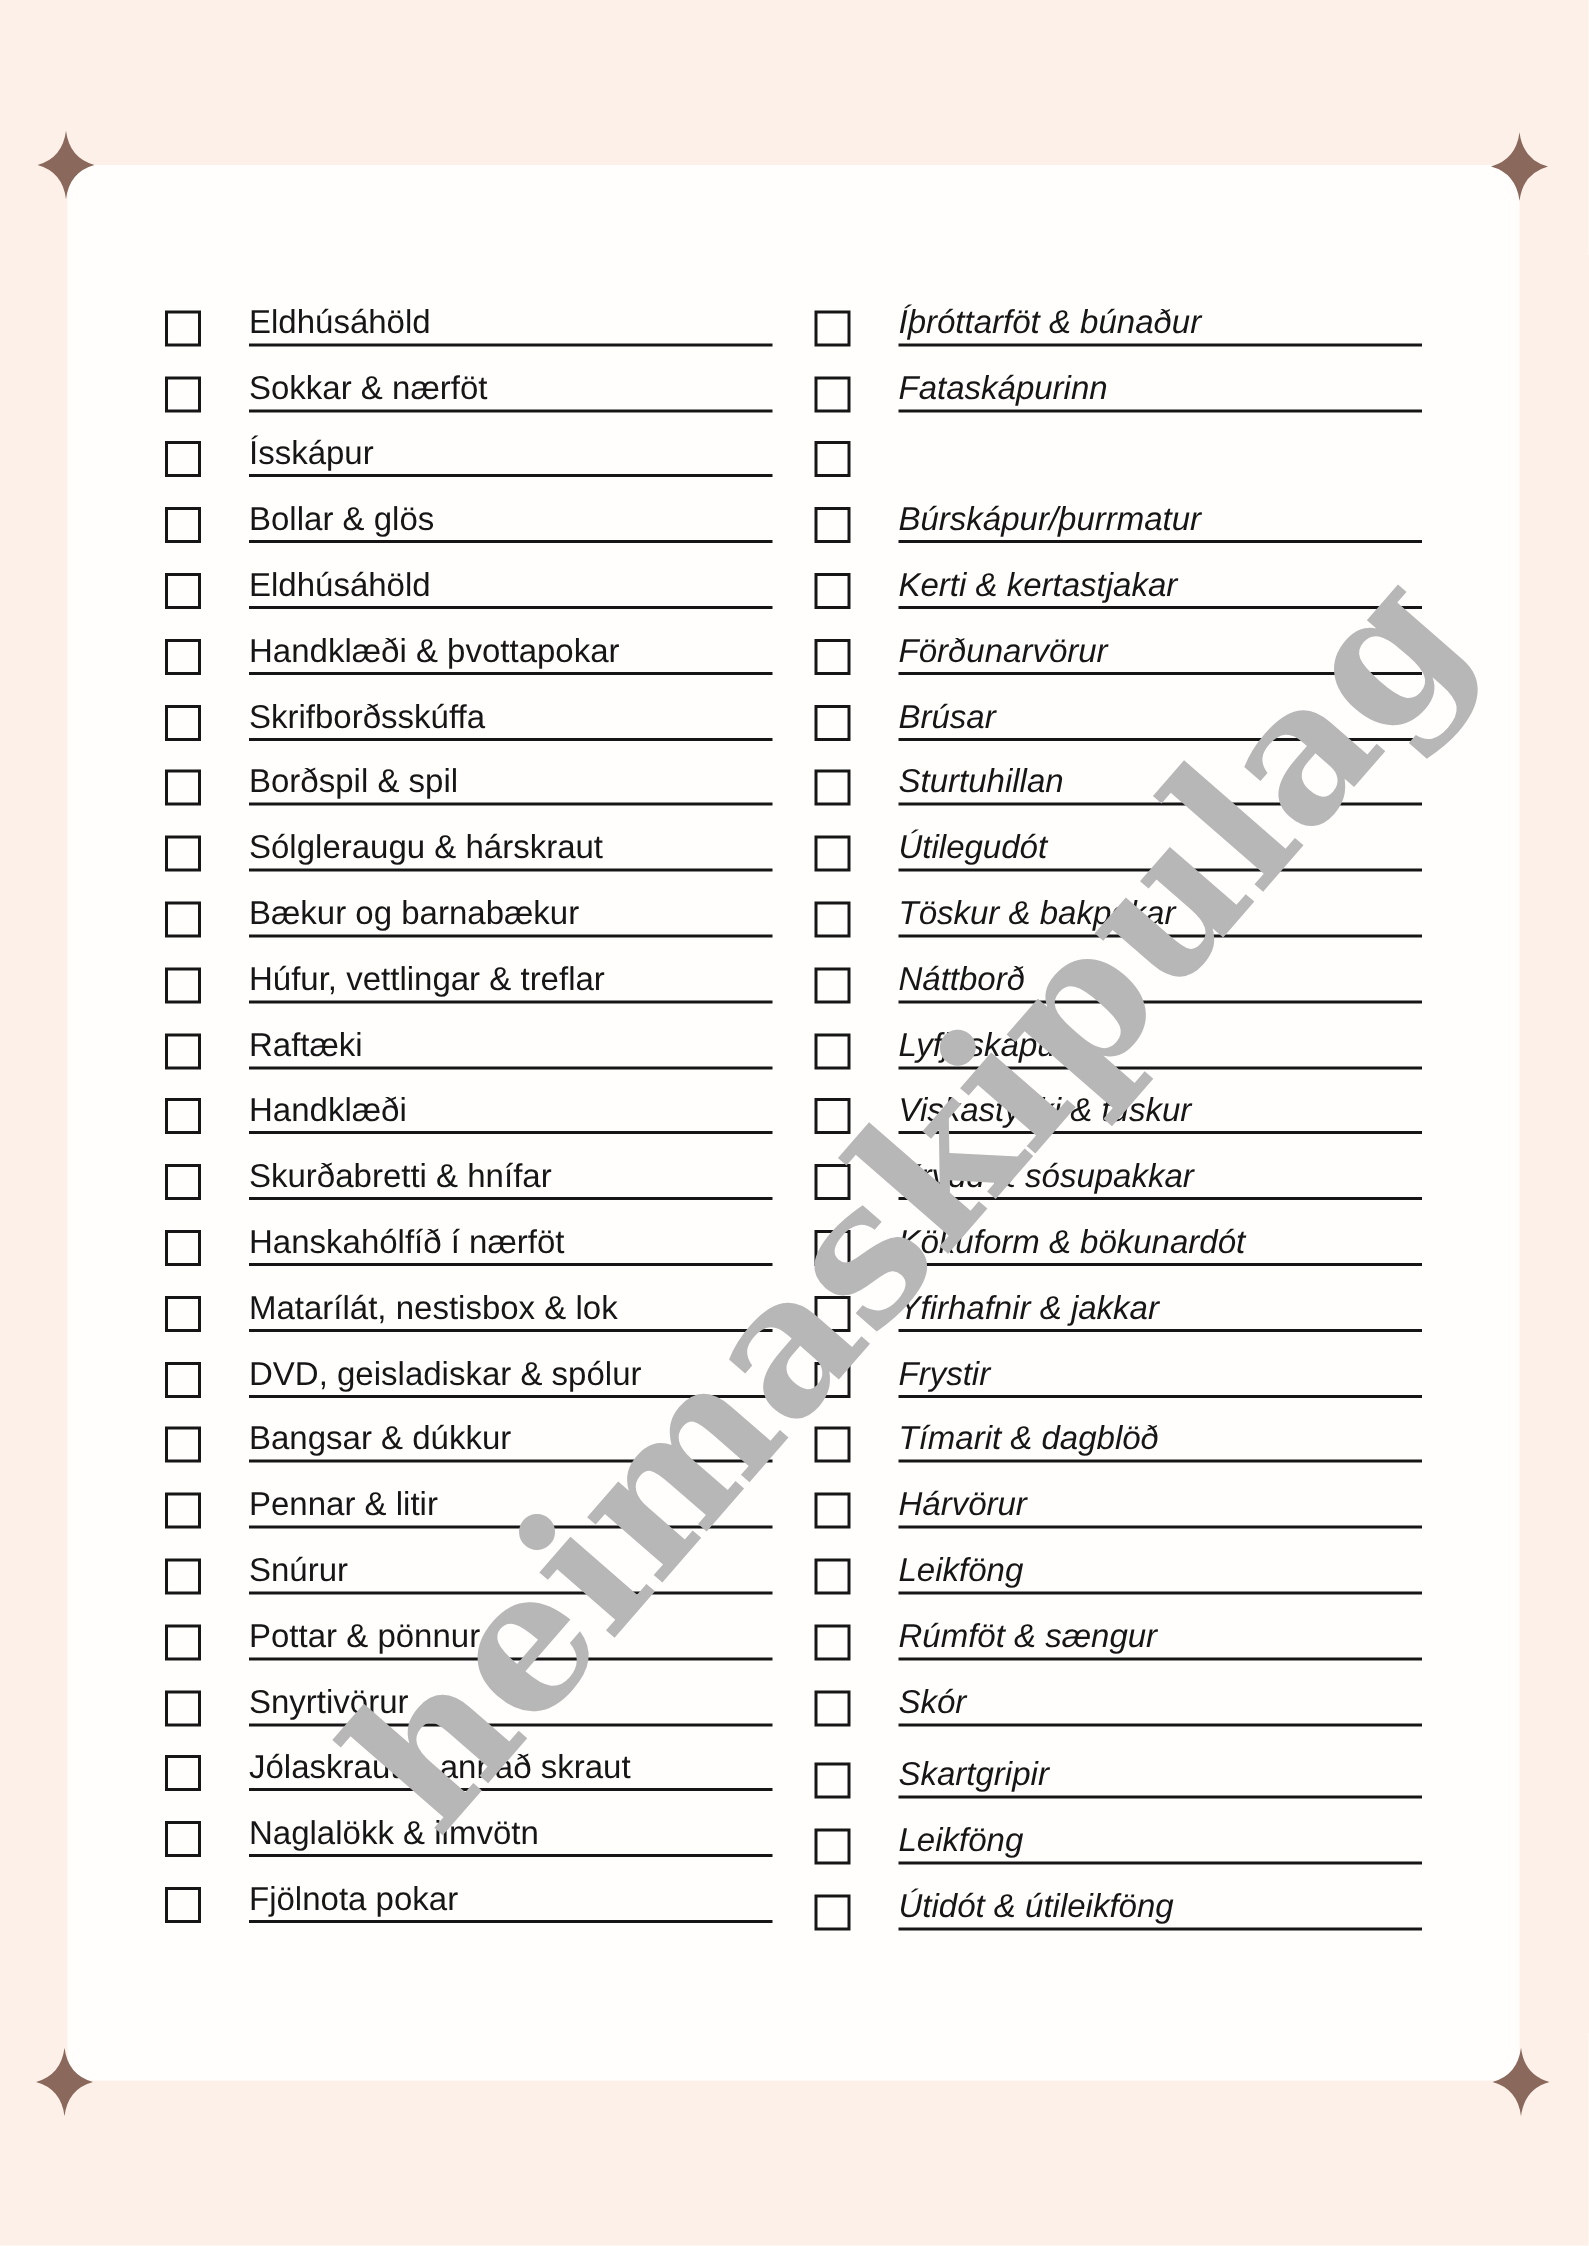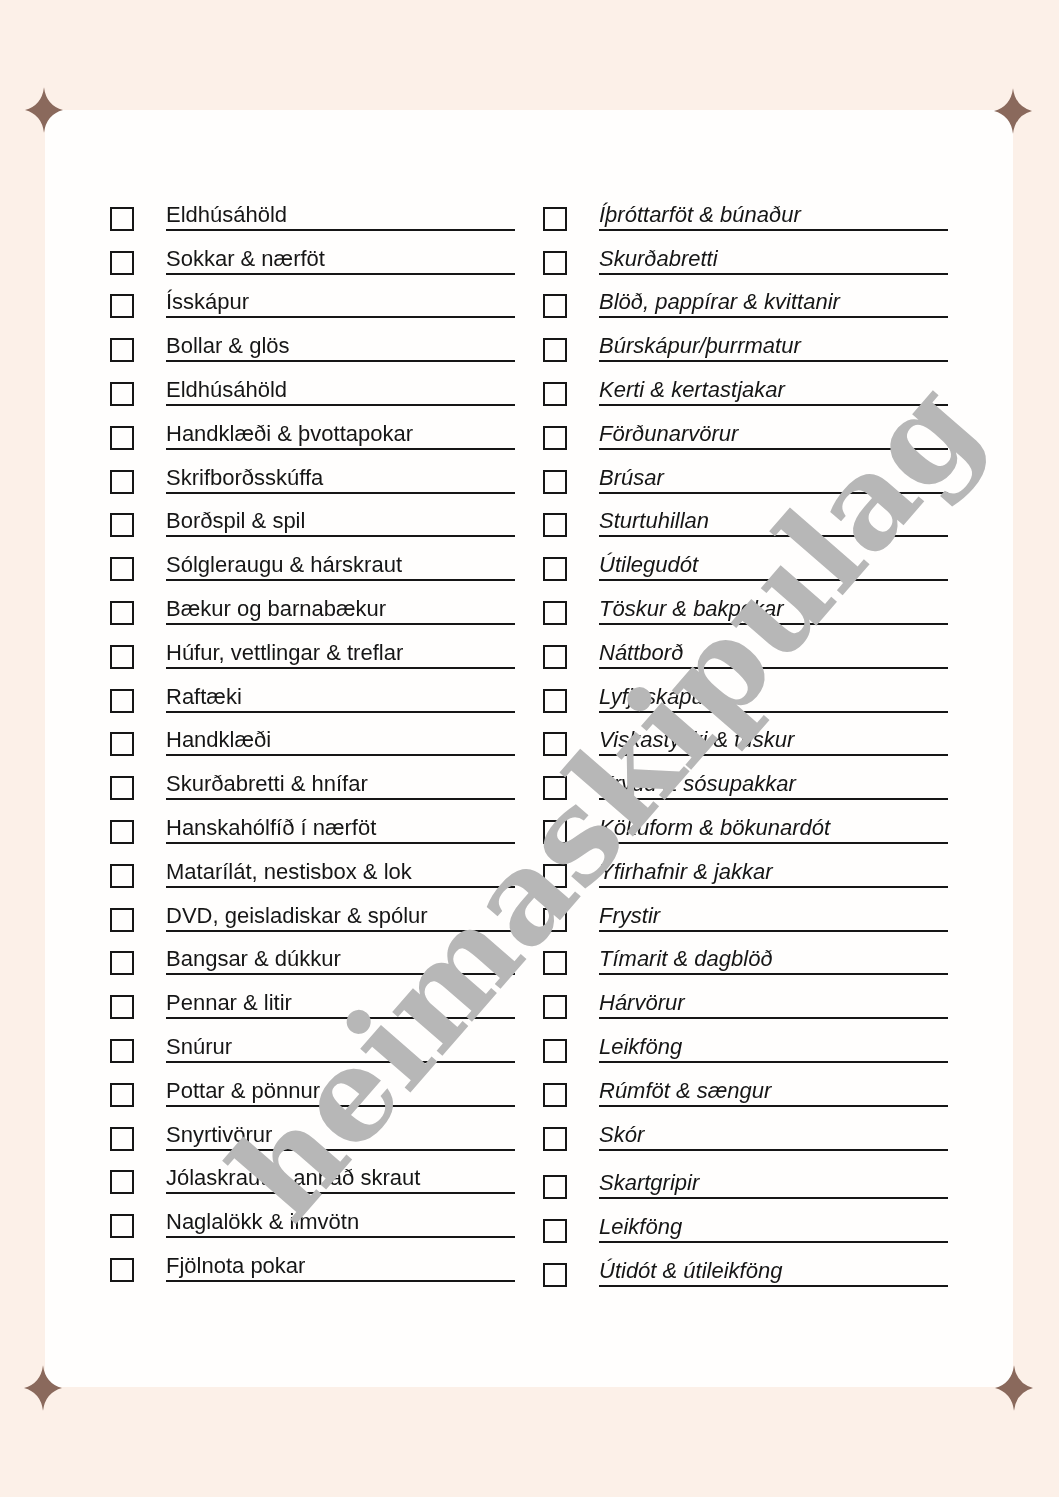--- a/index.html
+++ b/index.html
@@ -197,25 +197,24 @@
         <span class="label">Fjölnota pokar</span>
       </div>
     </div>
   <div class="column right">
       <div class="row">
         <span class="checkbox"></span>
         <span class="label">Íþróttarföt &amp; búnaður</span>
       </div>
       <div class="row">
         <span class="checkbox"></span>
-        <span class="label">Skurðabretti</span>
-      </div>
-      <div class="row">
-        <span class="checkbox"></span>
-        <span class="label">Blöð, pappírar &amp; kvittanir</span>
+        <span class="label">Fataskápurinn</span>
+      </div>
+      <div class="row">
+        <span class="checkbox"></span>
       </div>
       <div class="row">
         <span class="checkbox"></span>
         <span class="label">Búrskápur/þurrmatur</span>
       </div>
       <div class="row">
         <span class="checkbox"></span>
         <span class="label">Kerti &amp; kertastjakar</span>
       </div>
       <div class="row">

